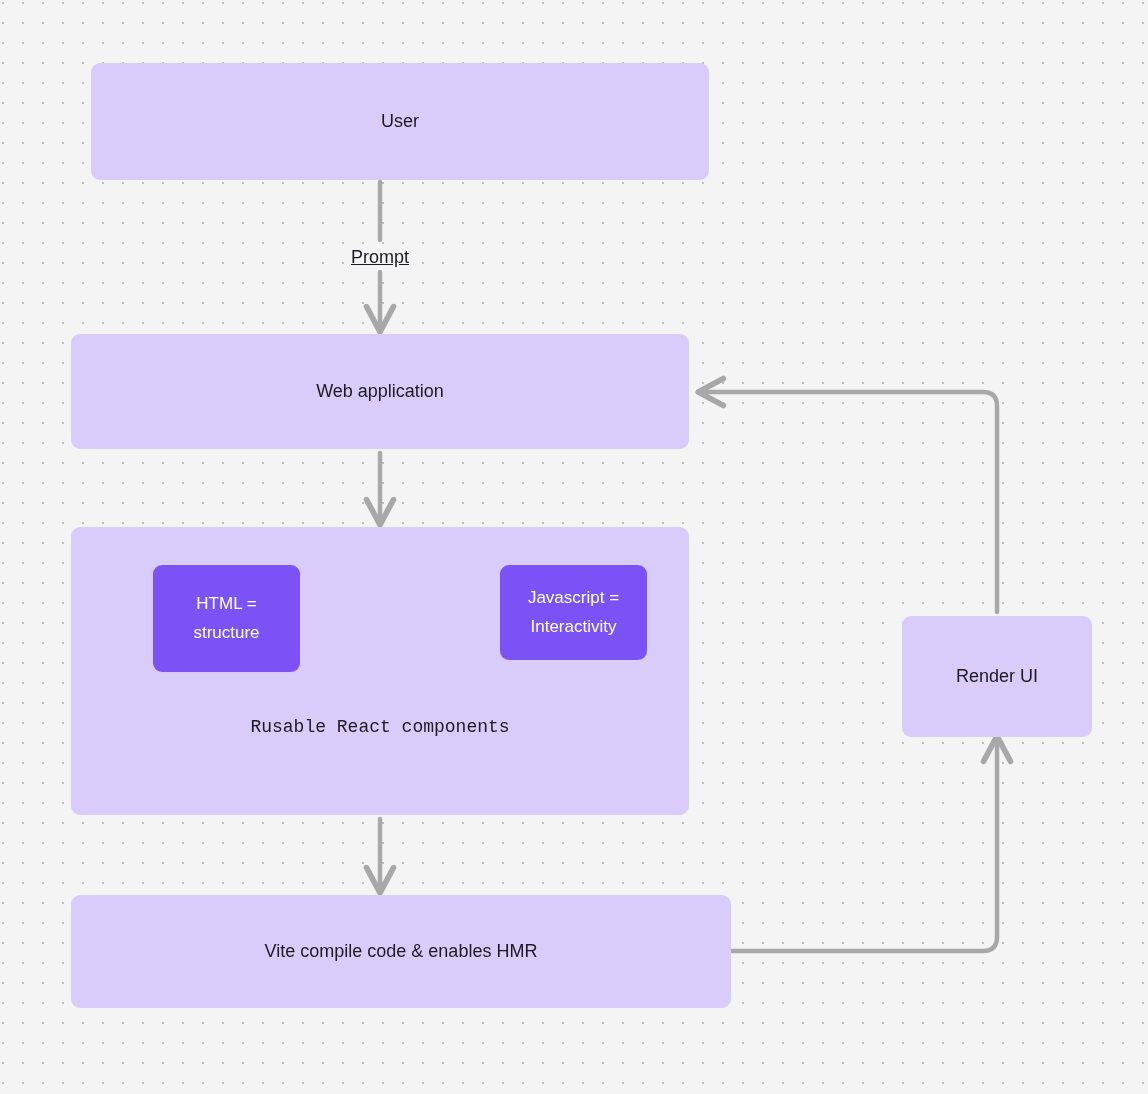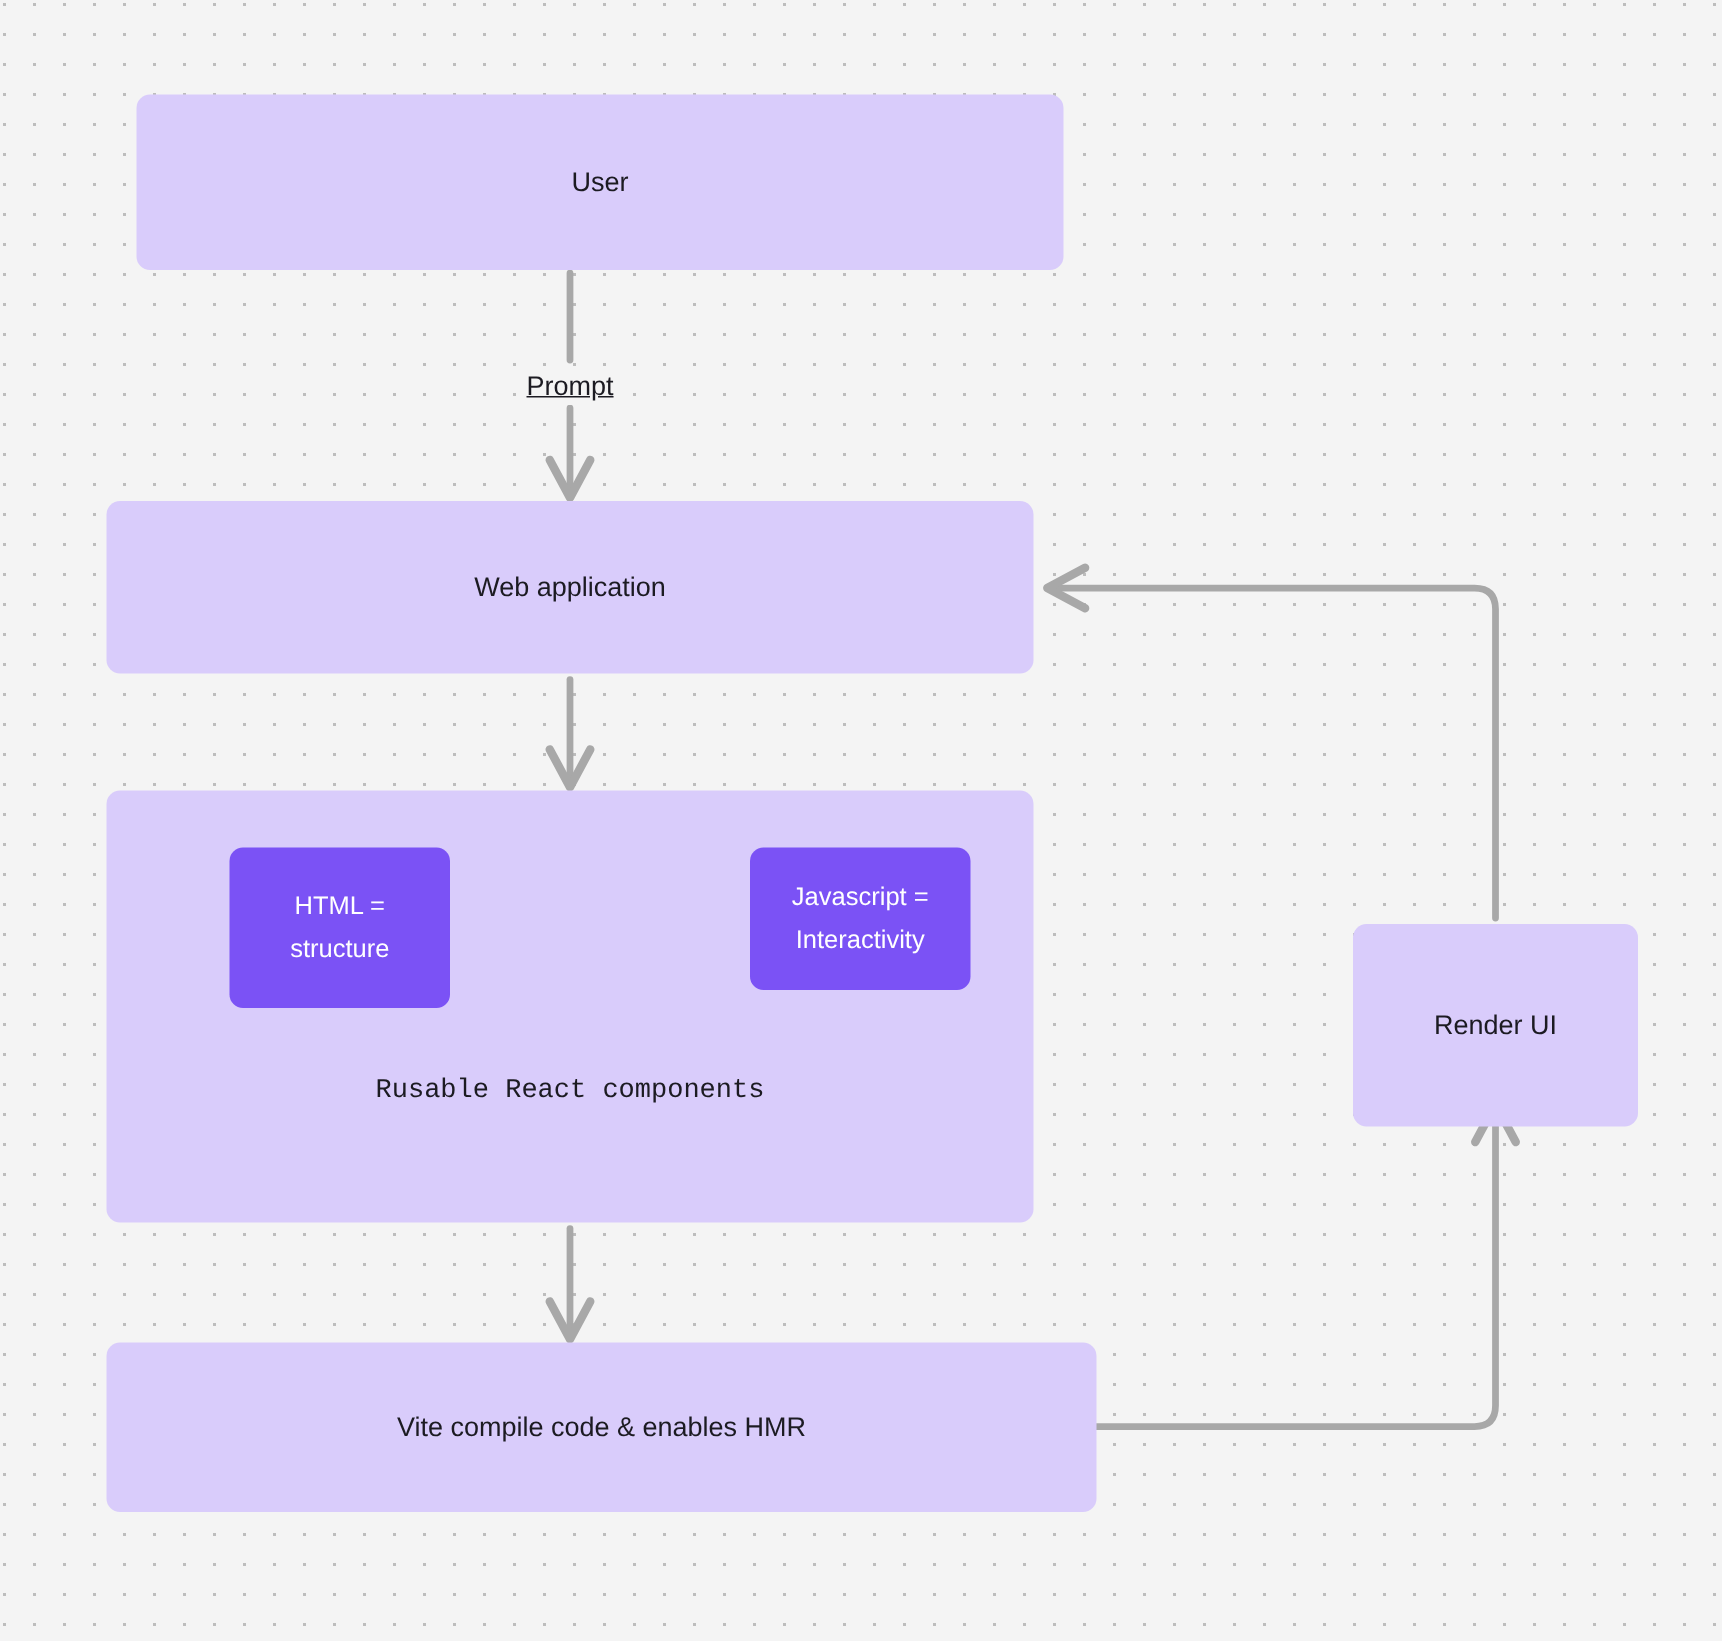--- a/index.html
+++ b/index.html
@@ -121,21 +121,21 @@
     left: 71px;
     top: 895px;
     width: 660px;
     height: 113px;
   }
 
   #node-render {
     left: 902px;
     top: 616px;
     width: 190px;
-    height: 135px;
+    height: 121px;
   }
 
   .edge-label {
     position: absolute;
     font-size: 18px;
     color: #1c1b22;
     background-color: #f4f4f4;
     padding: 2px 7px;
     white-space: nowrap;
   }

